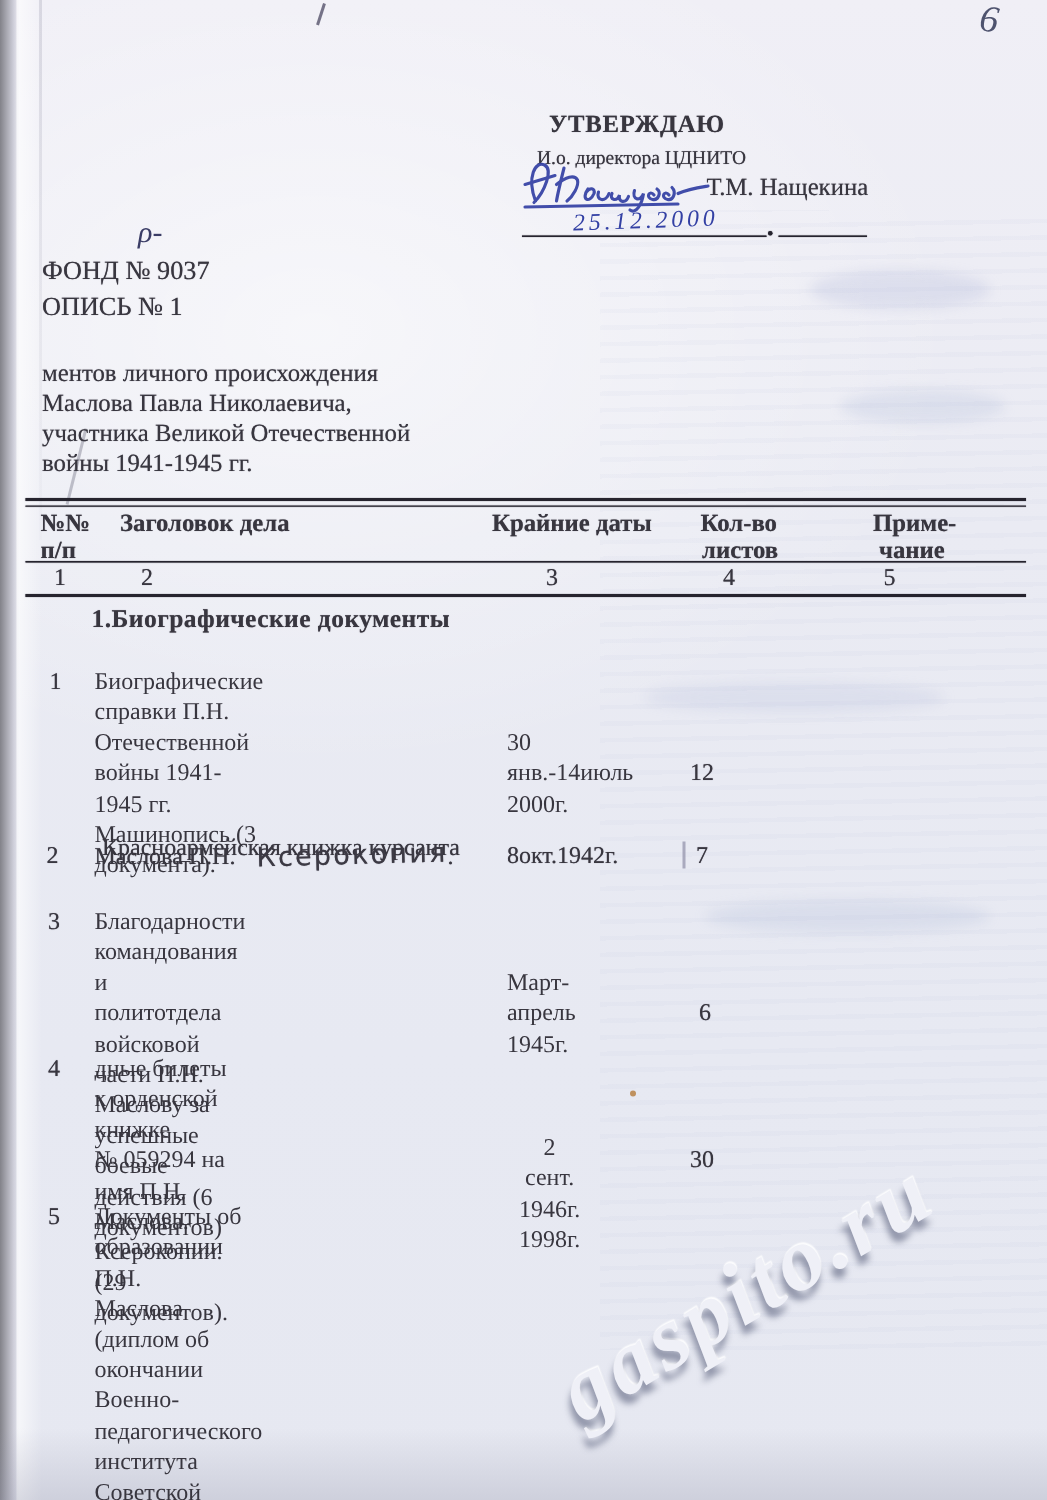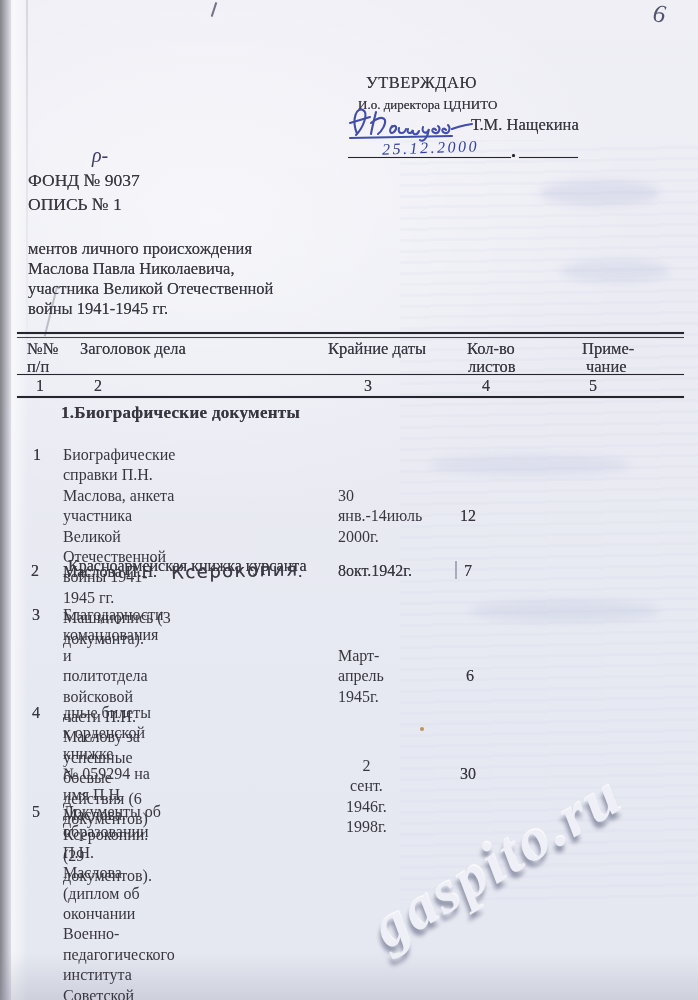--- a/index.html
+++ b/index.html
@@ -7,21 +7,21 @@
   .page{
     position:relative;width:698px;height:1000px;overflow:hidden;
     background:
       radial-gradient(ellipse 620px 420px at 30% 22%, rgba(255,255,255,.55), rgba(255,255,255,0) 70%),
       linear-gradient(180deg,#f0eff6 0%, #eaebf3 35%, #e7e9f2 70%, #e6e8f1 100%);
     font-family:"Liberation Serif","DejaVu Serif",serif;
     color:#38363f;
   }
   .t{position:absolute;white-space:nowrap;font-size:16px;line-height:18px;
      text-shadow:0 0 .5px rgba(55,52,66,.75);}
-  .hdr{font-weight:400;font-size:16.5px;}
+  .hdr{font-weight:700;font-size:16.5px;}
   .rule{position:absolute;background:#26242e;box-shadow:0 0 .7px rgba(30,28,40,.8);}
   
   .edge-left{position:absolute;left:0;top:0;width:13px;height:1000px;
     background:linear-gradient(90deg,#828289 0%,#a9a9b2 35%,#cfcfda 70%,rgba(233,234,242,0) 100%);}
   .edge-hilite{position:absolute;left:11px;top:0;width:17px;height:1000px;opacity:.75;
     background:linear-gradient(90deg,rgba(255,255,255,.9),rgba(255,255,255,0));}
   .crease-v{position:absolute;left:26px;top:0;width:2px;height:360px;opacity:.5;
     background:linear-gradient(180deg,rgba(140,140,160,.5),rgba(140,140,160,.05));}
   .crease-diag{position:absolute;left:50px;top:285px;width:2px;height:52px;opacity:.35;
     background:#5d5d70;transform:rotate(14deg);}
@@ -123,21 +123,20 @@
   <div class="t" style="left:364px;top:377px;">3</div>
   <div class="t" style="left:482px;top:377px;">4</div>
   <div class="t" style="left:589px;top:377px;">5</div>
 
   <div class="t" style="left:61px;top:404px;font-size:17px;font-weight:700;letter-spacing:.3px;">1.Биографические документы</div>
 
   <div style="position:absolute;left:0;top:445px;">
     <div class="t" style="left:33px;top:1px;">1</div>
     <div class="rtext" style="position:absolute;left:63px;top:0;font-size:16px;">
       <div>Биографические справки П.Н.</div>
-      <div>Маслова, анкета участника Великой</div>
       <div>Отечественной войны 1941-1945 гг.</div>
       <div>Машинопись (3 документа).</div>
     </div>
     <div class="rdates" style="position:absolute;left:338px;top:41px;font-size:16px;">
       <div>30 янв.-14июль</div>
       <div>2000г.</div>
     </div>
     <div class="t" style="left:460px;top:62px;">12</div>
   </div>
 

